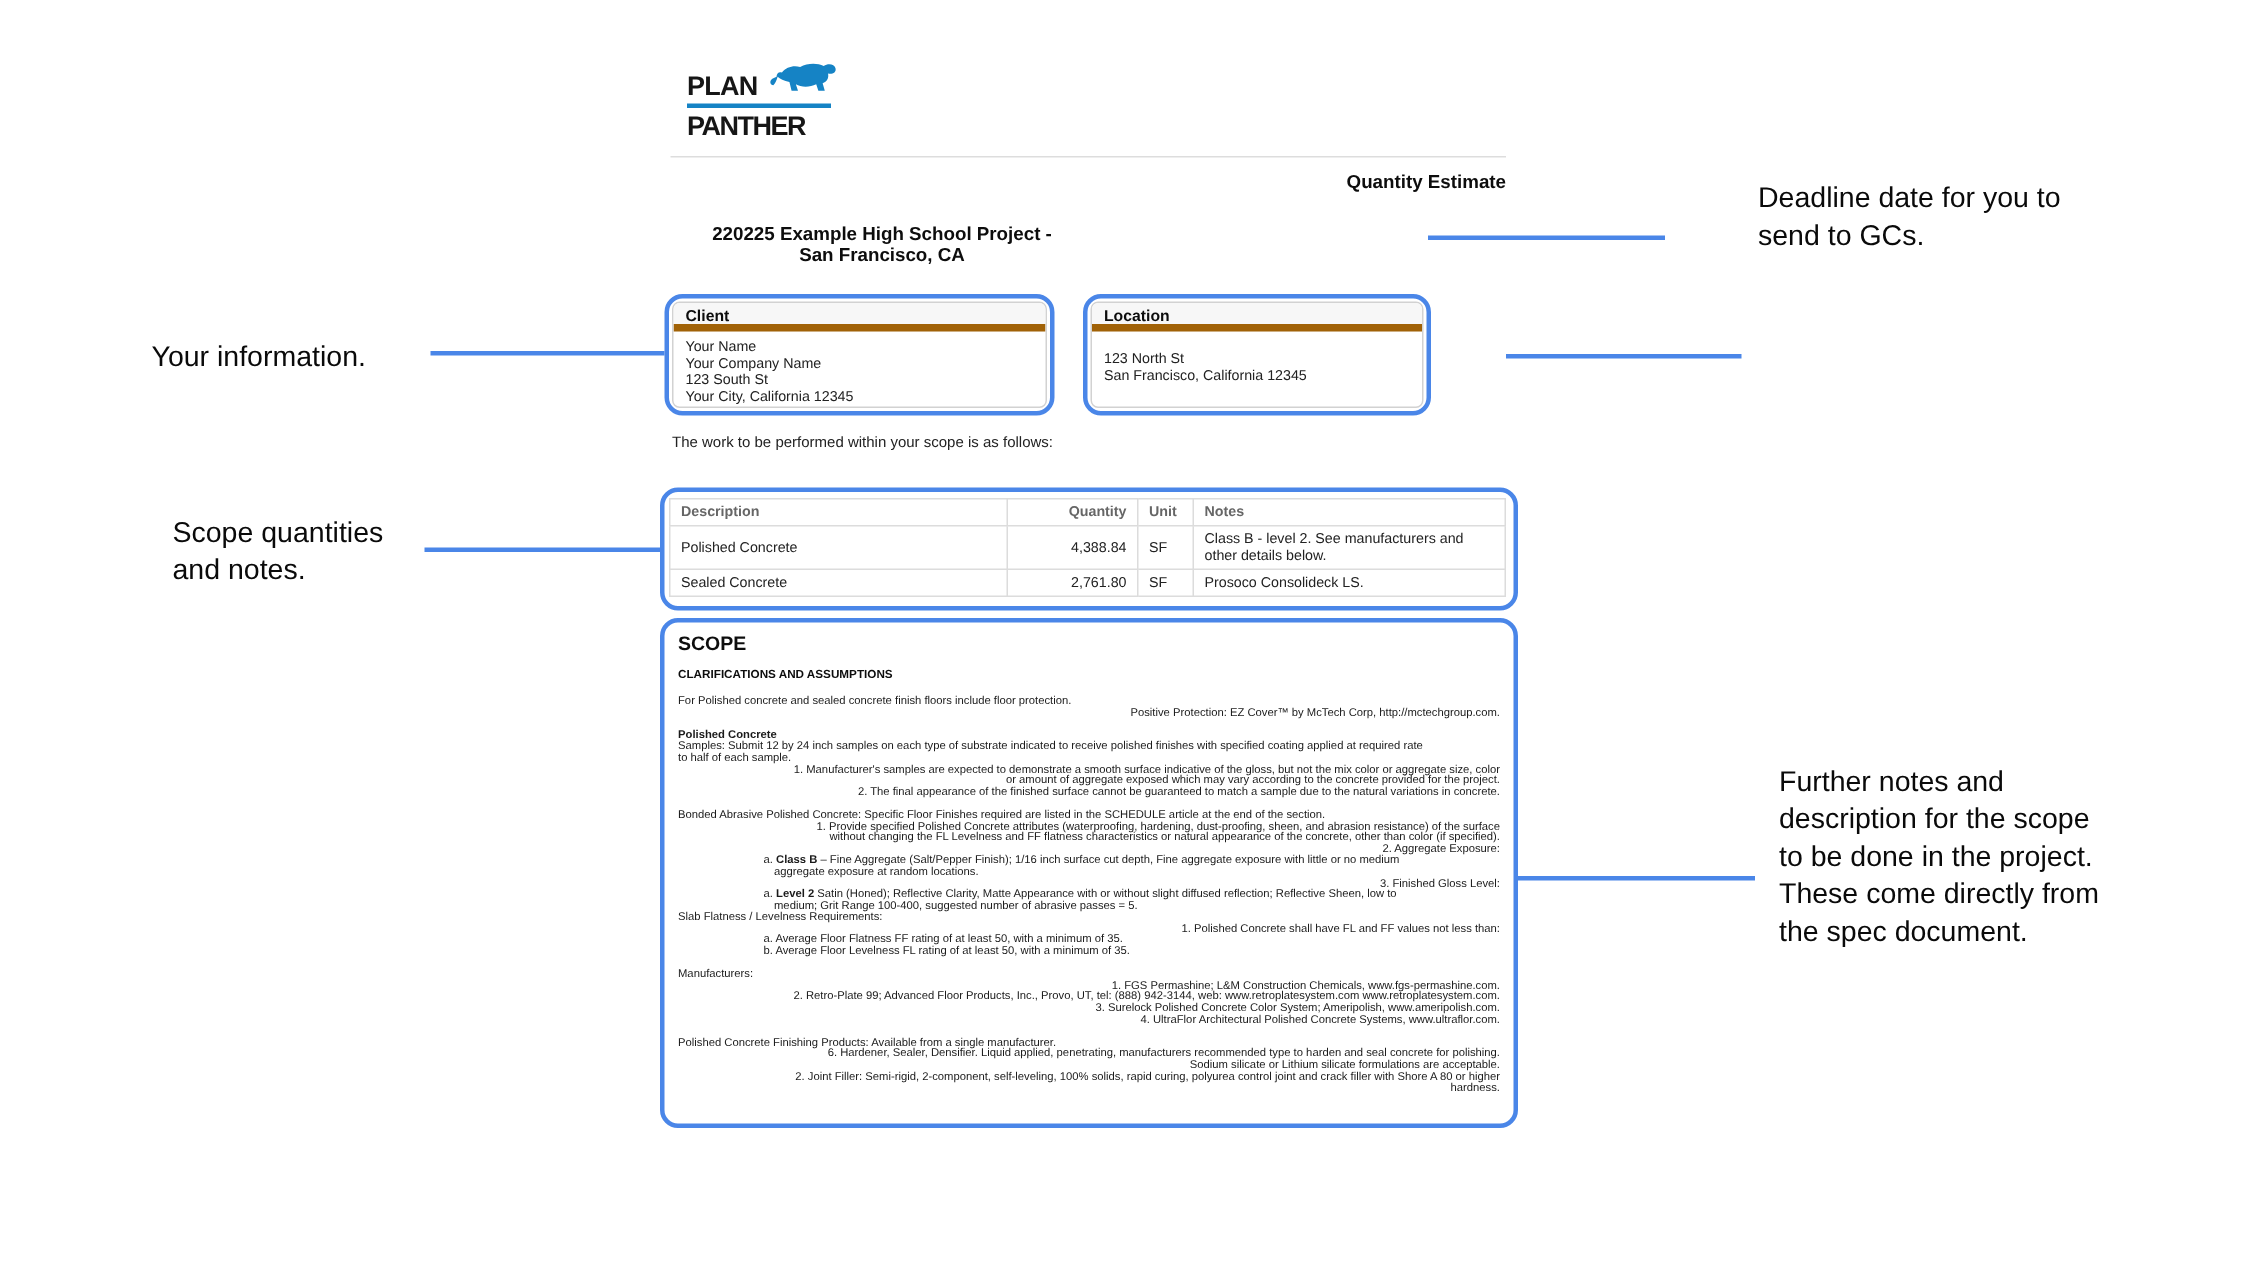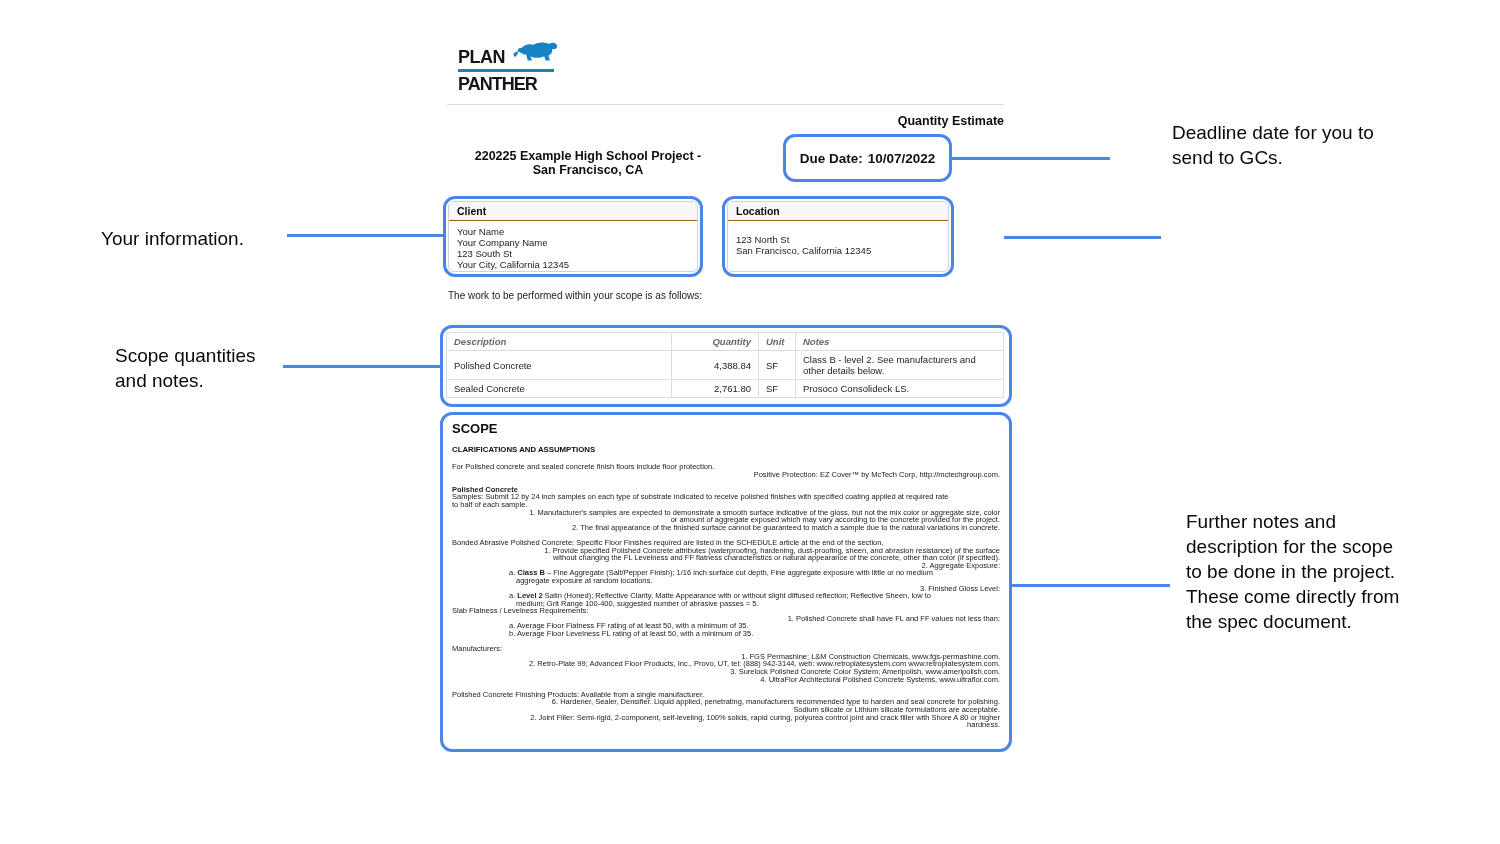--- a/index.html
+++ b/index.html
@@ -21,31 +21,31 @@
   .doc-type { position: absolute; left: 447px; top: 114px; width: 557px; text-align: right; font-weight: bold; font-size: 12.5px; color: #0d0d0d; }
   .project-title { position: absolute; left: 444px; top: 149px; width: 288px; text-align: center; font-weight: bold; font-size: 12.5px; line-height: 14px; color: #0d0d0d; }
 
   
   .ring { position: absolute; border: 3.5px solid #4a86e8; border-radius: 12px; background: transparent; }
   .due-ring { left: 783px; top: 134px; width: 169px; height: 48px; display: flex; align-items: center; justify-content: center; gap: 5px; font-weight: bold; font-size: 13.5px; }
 
   .client-ring { left: 443px; top: 196px; width: 260px; height: 81px; }
   .location-ring { left: 722px; top: 196px; width: 232px; height: 81px; }
   .panel { position: absolute; inset: 2px; border: 1px solid #d2d2d2; border-radius: 5px; overflow: hidden; background: #fff; }
-  .panel-header { height: 19px; border-bottom: 1px solid #a16207; background: #f7f7f7; font-weight: bold; font-size: 10.5px; line-height: 19px; padding: 0 8px; color: #0d0d0d; }
+  .panel-header { height: 19px; border-bottom: 5px solid #a16207; background: #f7f7f7; font-weight: bold; font-size: 10.5px; line-height: 19px; padding: 0 8px; color: #0d0d0d; }
   .panel-body { padding: 5px 8px; font-size: 9.5px; line-height: 11px; color: #222; }
   .location-ring .panel-body { padding-top: 13px; }
 
   .intro { position: absolute; left: 448px; top: 290px; font-size: 10px; color: #222; }
 
   
   .table-ring { left: 440px; top: 325px; width: 572px; height: 82px; }
   .qtable { border-collapse: collapse; width: 558px; margin: 4px 3px; font-size: 9.5px; color: #222; table-layout: fixed; }
   .qtable th, .qtable td { border: 1px solid #dcdcdc; padding: 3px 7px; vertical-align: middle; }
-  .qtable thead th { color: #666; font-weight: bold; text-align: left; height: 18px; font-style: italic; }
+  .qtable thead th { color: #666; font-weight: bold; text-align: left; height: 18px; }
   .qtable th.col-quantity, .qtable td.col-quantity { text-align: right; }
   .col-description { width: 225px; }
   .col-quantity { width: 87px; }
   .col-unit { width: 37px; }
   .qtable td.col-notes { line-height: 11px; }
 
   
   .scope-ring { left: 440px; top: 412px; width: 572px; height: 340px; }
   .scope-inner { position: absolute; inset: 0; padding: 6px 9px; overflow: hidden; }
   .scope-title { font-size: 13px; font-weight: bold; color: #0d0d0d; margin-bottom: 9px; }
@@ -88,24 +88,20 @@
 
   <div class="divider"></div>
 
   <div class="doc-type">Quantity Estimate</div>
 
   <div class="project-title">
     <div>220225 Example High School Project -</div>
     <div>San Francisco, CA</div>
   </div>
 
-  <div class="ring due-ring">
-    <span>Due Date:</span>
-    <span>10/07/2022</span>
-  </div>
 
   <div class="ring client-ring">
     <div class="panel">
       <div class="panel-header">Client</div>
       <div class="panel-body">
           <div>Your Name</div>
           <div>Your Company Name</div>
           <div>123 South St</div>
           <div>Your City, California 12345</div>
         </div>

